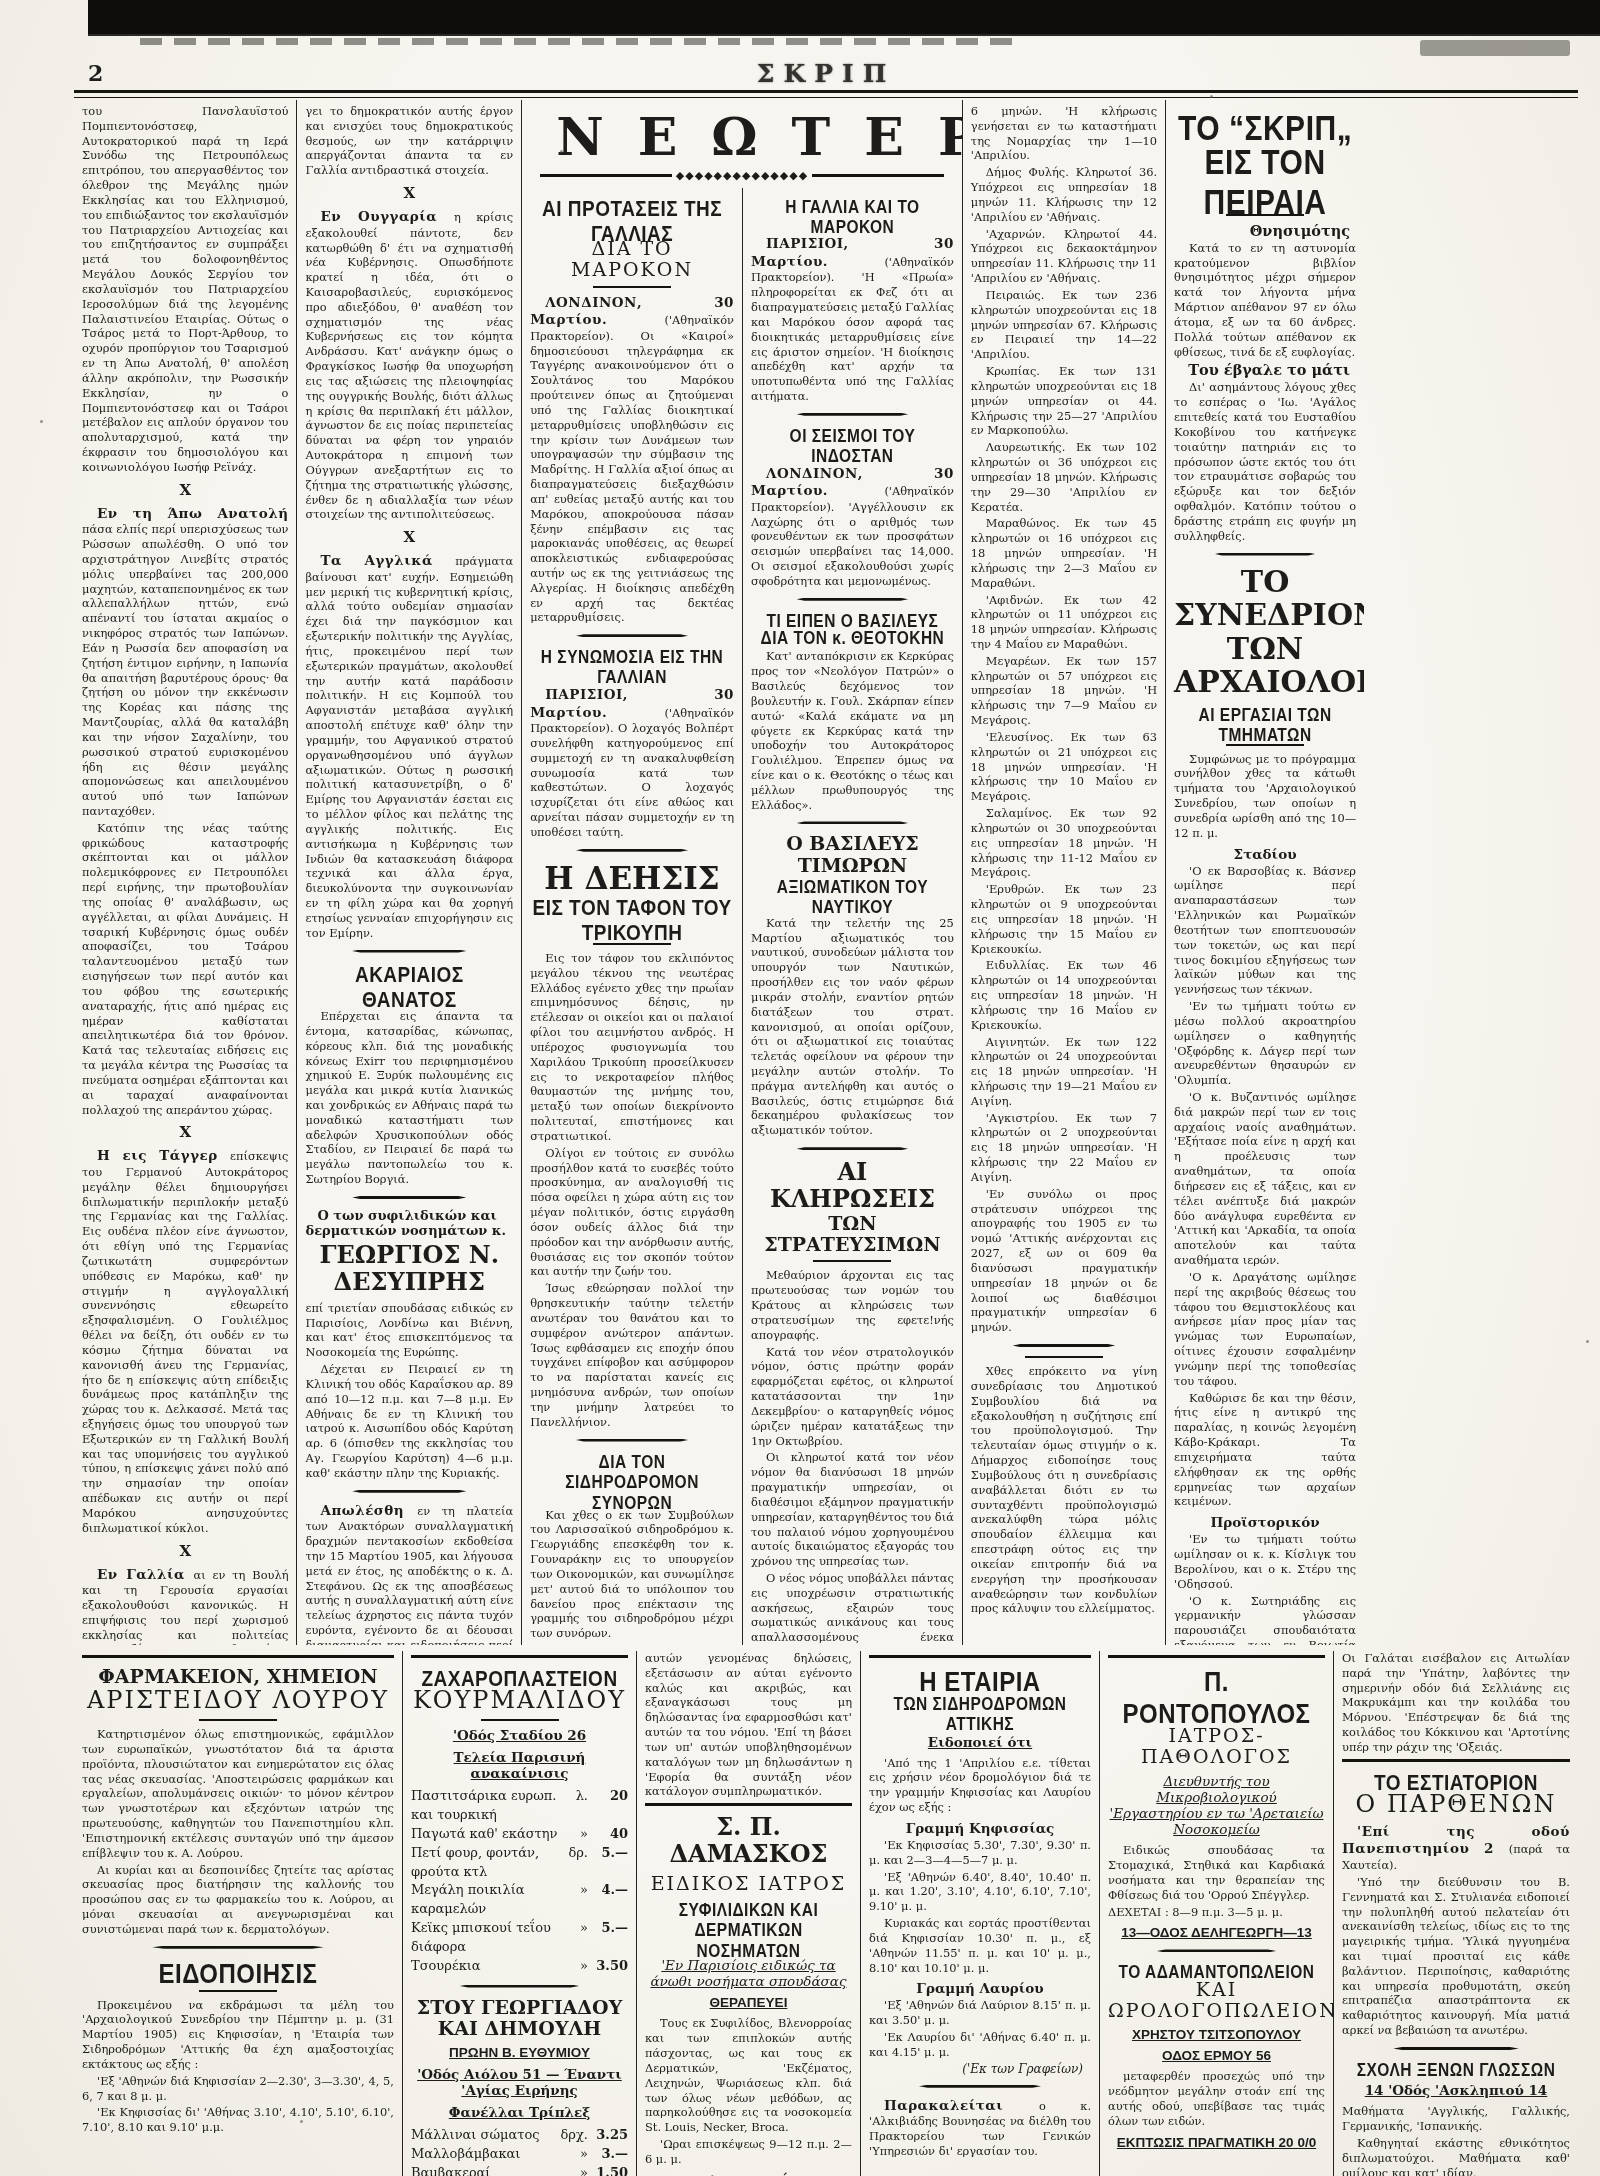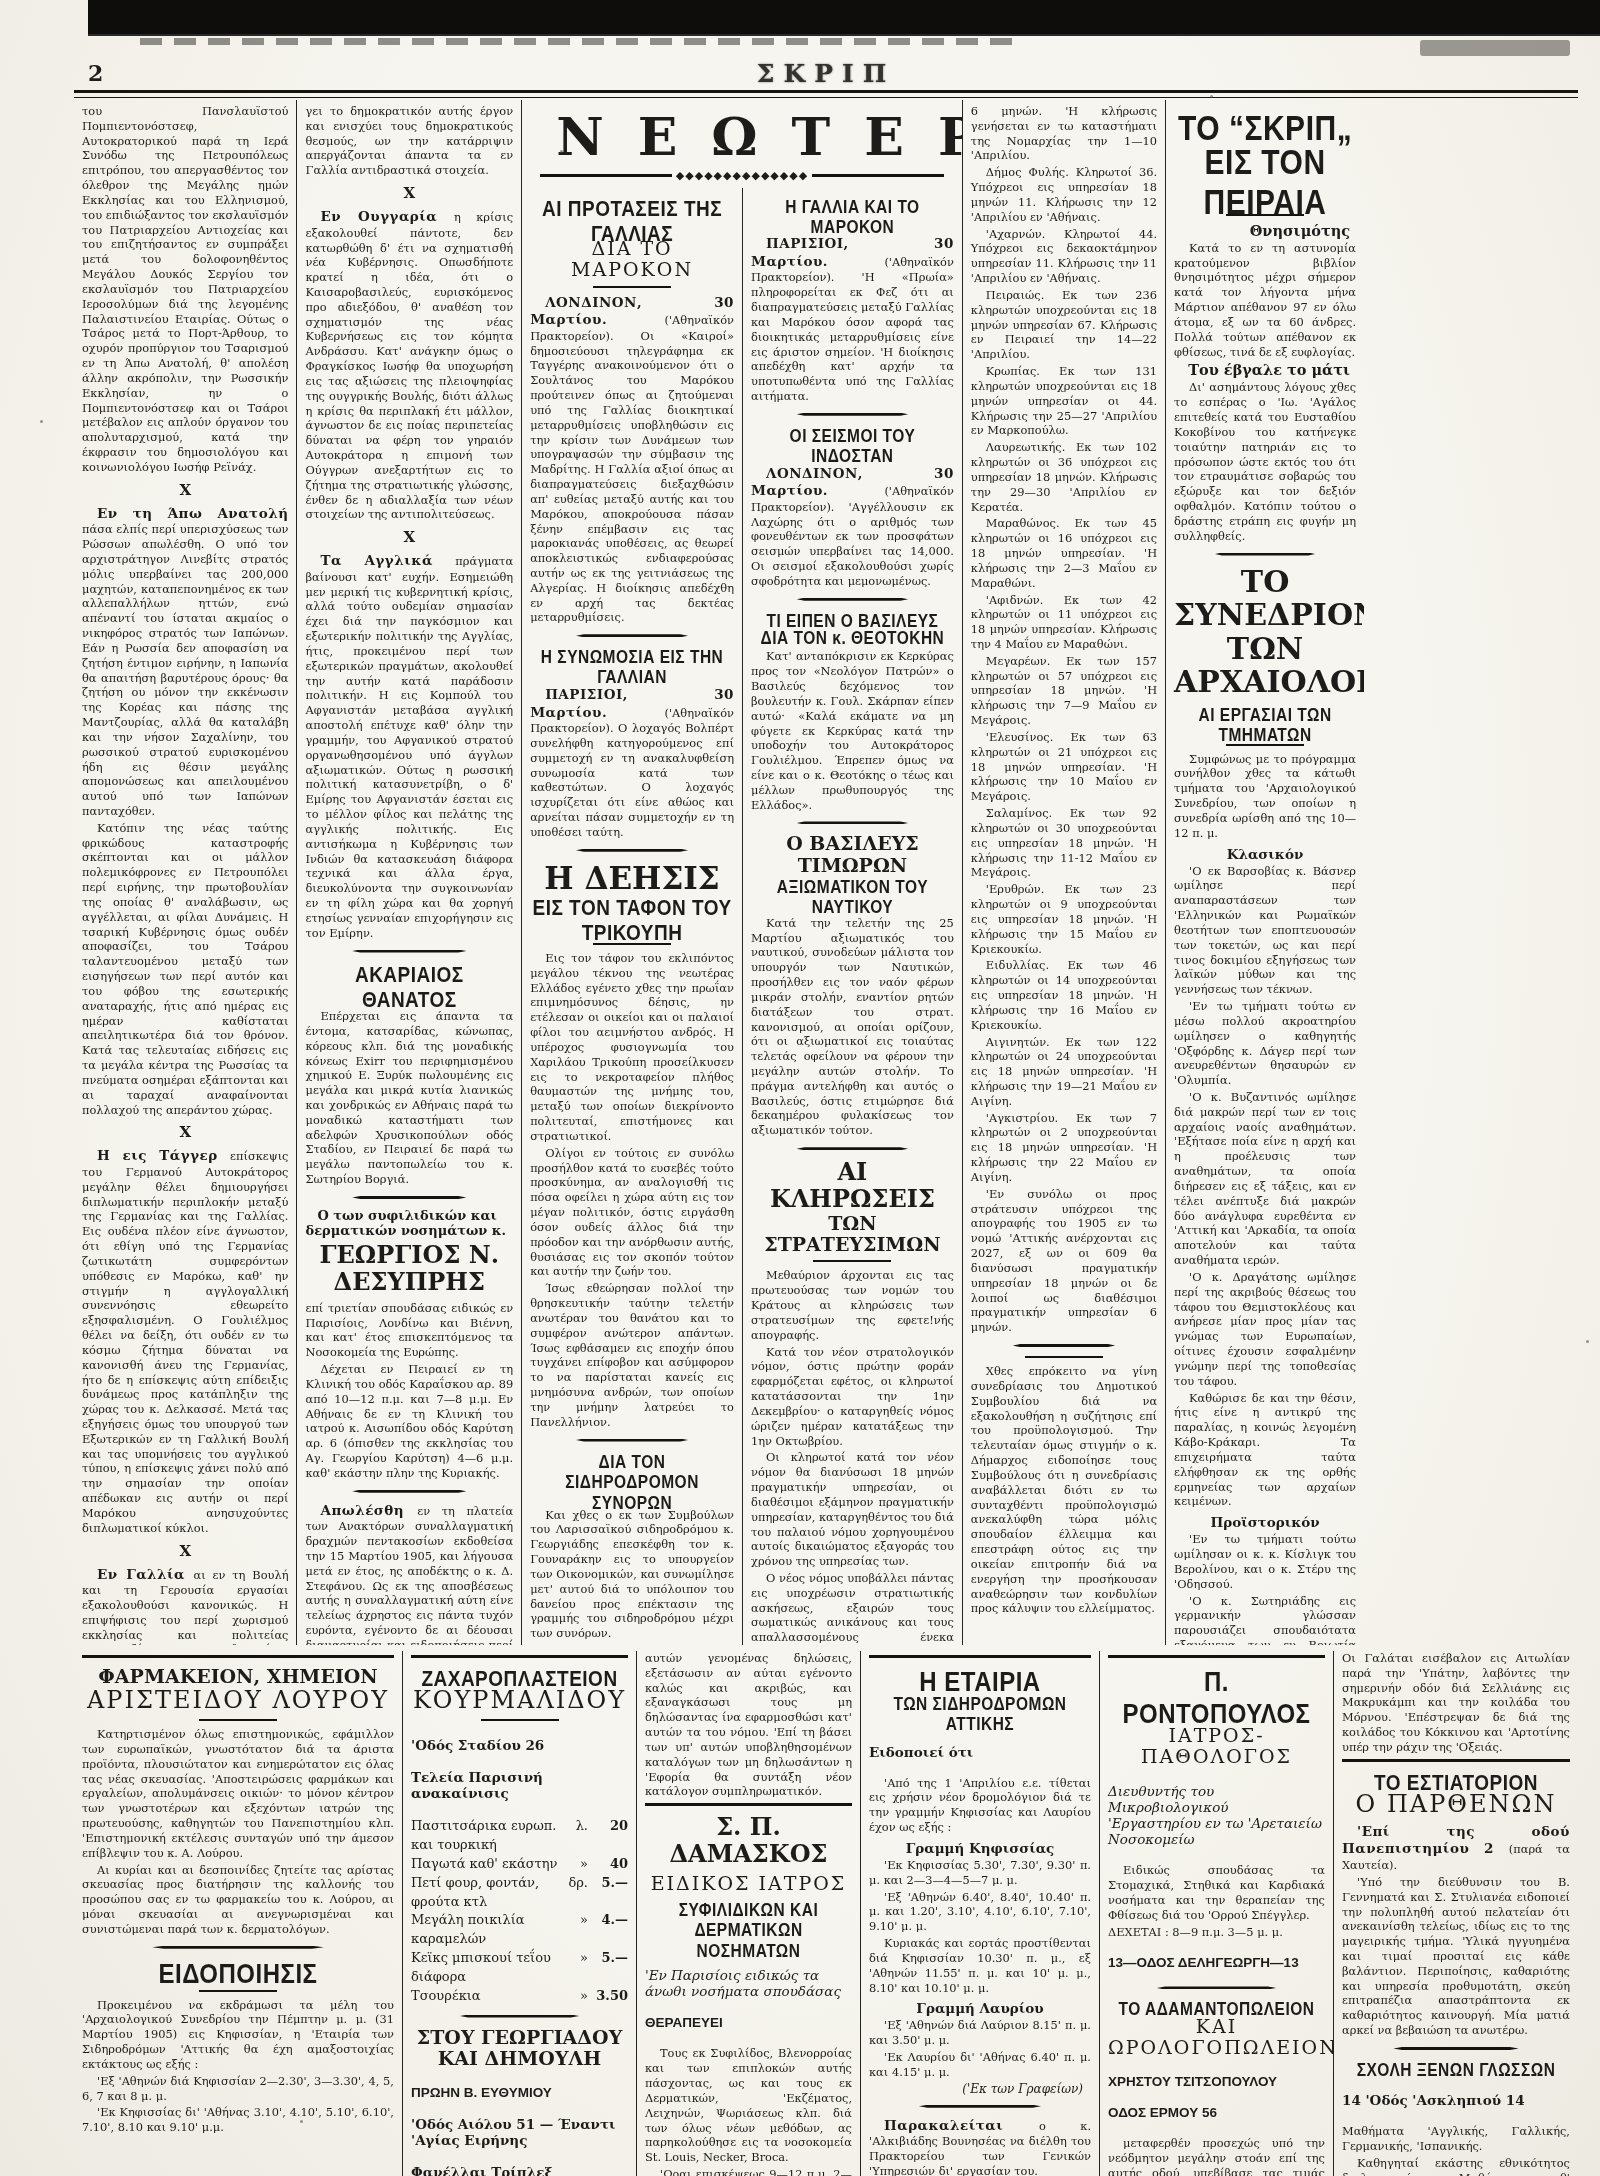--- a/index.html
+++ b/index.html
@@ -47,21 +47,21 @@
   .sz-xl{font-size:30px;}
   .sz-lg{font-size:24px;}
   .sz-md{font-size:19px;}
   .sz-sm{font-size:15.5px;}
   .cond{font-family:"Liberation Sans",sans-serif;letter-spacing:.5px;transform:scaleY(1.18);transform-origin:center top;}
   .thin{font-weight:normal;letter-spacing:2px;}
   .hu{width:78px;border-bottom:2px solid #14130f;margin:3px auto 6px auto;}
   .h3{ text-align:center;font-weight:bold;font-size:13.5px;margin:5px 0 2px 0;}
   .h3r{text-align:right;font-weight:bold;font-size:14.5px;margin:2px 6px 2px 0;}
   .kick{font-weight:bold;font-size:13px;text-indent:12px;margin:1px 0;}
-  .sub{text-align:left;font-size:13.5px;margin:16px 0;}
+  .sub{text-align:center;font-size:13.5px;margin:6px 0;text-decoration:underline;}
   .sub.b{font-weight:bold;}
   .sub.i{font-style:italic;}
   .sub.sans{font-family:"Liberation Sans",sans-serif;font-weight:bold;}
   .ital{font-style:italic;}
   .right{text-align:right;font-size:12px;margin:2px 8px 2px 0;}
 
   .adzone{margin:6px 22px 0 74px;height:540px;overflow:hidden;display:grid;
     grid-template-columns:328px 234px 224px 239px 234px 1fr;}
   .adcell{padding:0 8px;overflow:hidden;border-left:1px solid #24231f;}
   .adcell:first-child{border-left:none;}
@@ -225,21 +225,21 @@
         <div class="trule"></div>
         <div class="head">
           <span class="hline sz-xl">ΤΟ ΣΥΝΕΔΡΙΟΝ</span>
           <span class="hline sz-xl">ΤΩΝ ΑΡΧΑΙΟΛΟΓΩΝ</span>
         </div>
         <div class="head">
           <span class="hline sz-sm cond">ΑΙ ΕΡΓΑΣΙΑΙ ΤΩΝ ΤΜΗΜΑΤΩΝ</span>
         </div>
         <div class="hu"></div>
         <div class="para"><span>Συμφώνως με το πρόγραμμα συνήλθον χθες τα κάτωθι τμήματα του 'Αρχαιολογικού Συνεδρίου, των οποίων η συνεδρία ωρίσθη από της 10—12 π. μ.</span></div>
-        <div class="h3">Κλασικόν</div>
+        <div class="h3">Σταδίου</div>
         <div class="para"><span>'Ο εκ Βαρσοβίας κ. Βάσνερ ωμίλησε περί αναπαραστάσεων των 'Ελληνικών και Ρωμαϊκών θεοτήτων των εποπτευουσών των τοκετών, ως και περί τινος δοκιμίου εξηγήσεως των λαϊκών μύθων και της γεννήσεως των τέκνων.</span></div>
         <div class="para"><span>'Εν τω τμήματι τούτω εν μέσω πολλού ακροατηρίου ωμίλησεν ο καθηγητής 'Οξφόρδης κ. Δάγερ περί των ανευρεθέντων θησαυρών εν 'Ολυμπία.</span></div>
         <div class="para"><span>'Ο κ. Βυζαντινός ωμίλησε διά μακρών περί των εν τοις αρχαίοις ναοίς αναθημάτων. 'Εξήτασε ποία είνε η αρχή και η προέλευσις των αναθημάτων, τα οποία διήρεσεν εις εξ τάξεις, και εν τέλει ανέπτυξε διά μακρών δύο ανάγλυφα ευρεθέντα εν 'Αττική και 'Αρκαδία, τα οποία αποτελούν και ταύτα αναθήματα ιερών.</span></div>
         <div class="para"><span>'Ο κ. Δραγάτσης ωμίλησε περί της ακριβούς θέσεως του τάφου του Θεμιστοκλέους και ανήρεσε μίαν προς μίαν τας γνώμας των Ευρωπαίων, οίτινες έχουσιν εσφαλμένην γνώμην περί της τοποθεσίας του τάφου.</span></div>
         <div class="para"><span>Καθώρισε δε και την θέσιν, ήτις είνε η αντικρύ της παραλίας, η κοινώς λεγομένη Κάβο-Κράκαρι. Τα επιχειρήματα ταύτα ελήφθησαν εκ της ορθής ερμηνείας των αρχαίων κειμένων.</span></div>
         <div class="h3">Προϊστορικόν</div>
         <div class="para"><span>'Εν τω τμήματι τούτω ωμίλησαν οι κ. κ. Κίσλιγκ του Βερολίνου, και ο κ. Στέρυ της 'Οδησσού.</span></div>
         <div class="para"><span>'Ο κ. Σωτηριάδης εις γερμανικήν γλώσσαν παρουσιάζει σπουδαιότατα εξαγόμενα των εν Βοιωτία προϊστορικών του ερευνών εν συνδυασμώ μάλιστα μέχρι τινός προς την παναρχαίαν ελληνικήν παράδοσιν των αυτόθι παμπαλαίων λαών. 'Εξετάζει τα παρά την Χαιρώνειαν ευρήματα ως λείψανα του τόπου θρησκευτικής λατρείας των λαών εκείνων παρά την όχθην του Κηφισσού. Σπουδαιόταται είνε ιδίως αι παρατηρήσεις αυτού περί της κεραμικής των χρόνων εκείνων.</span></div>
       </div>
   </div>

